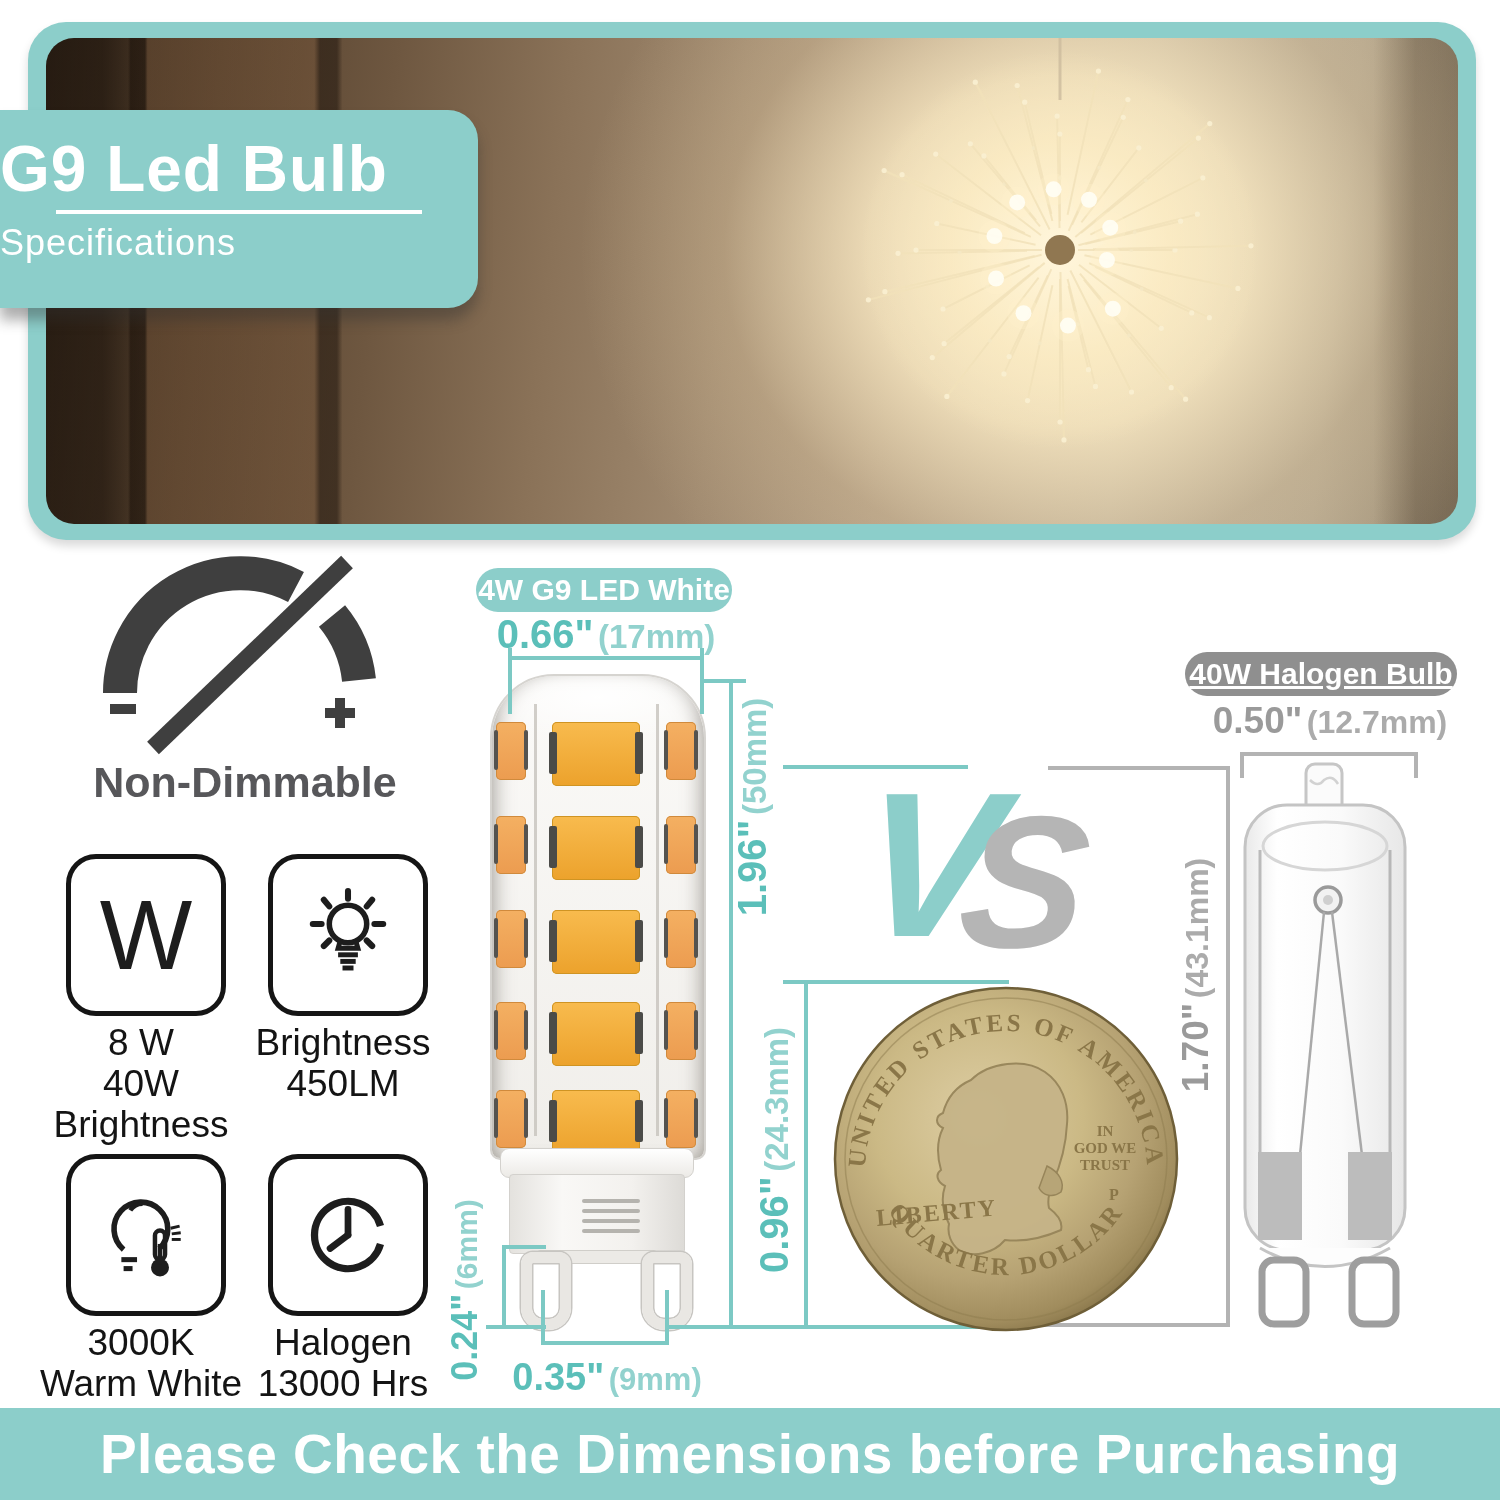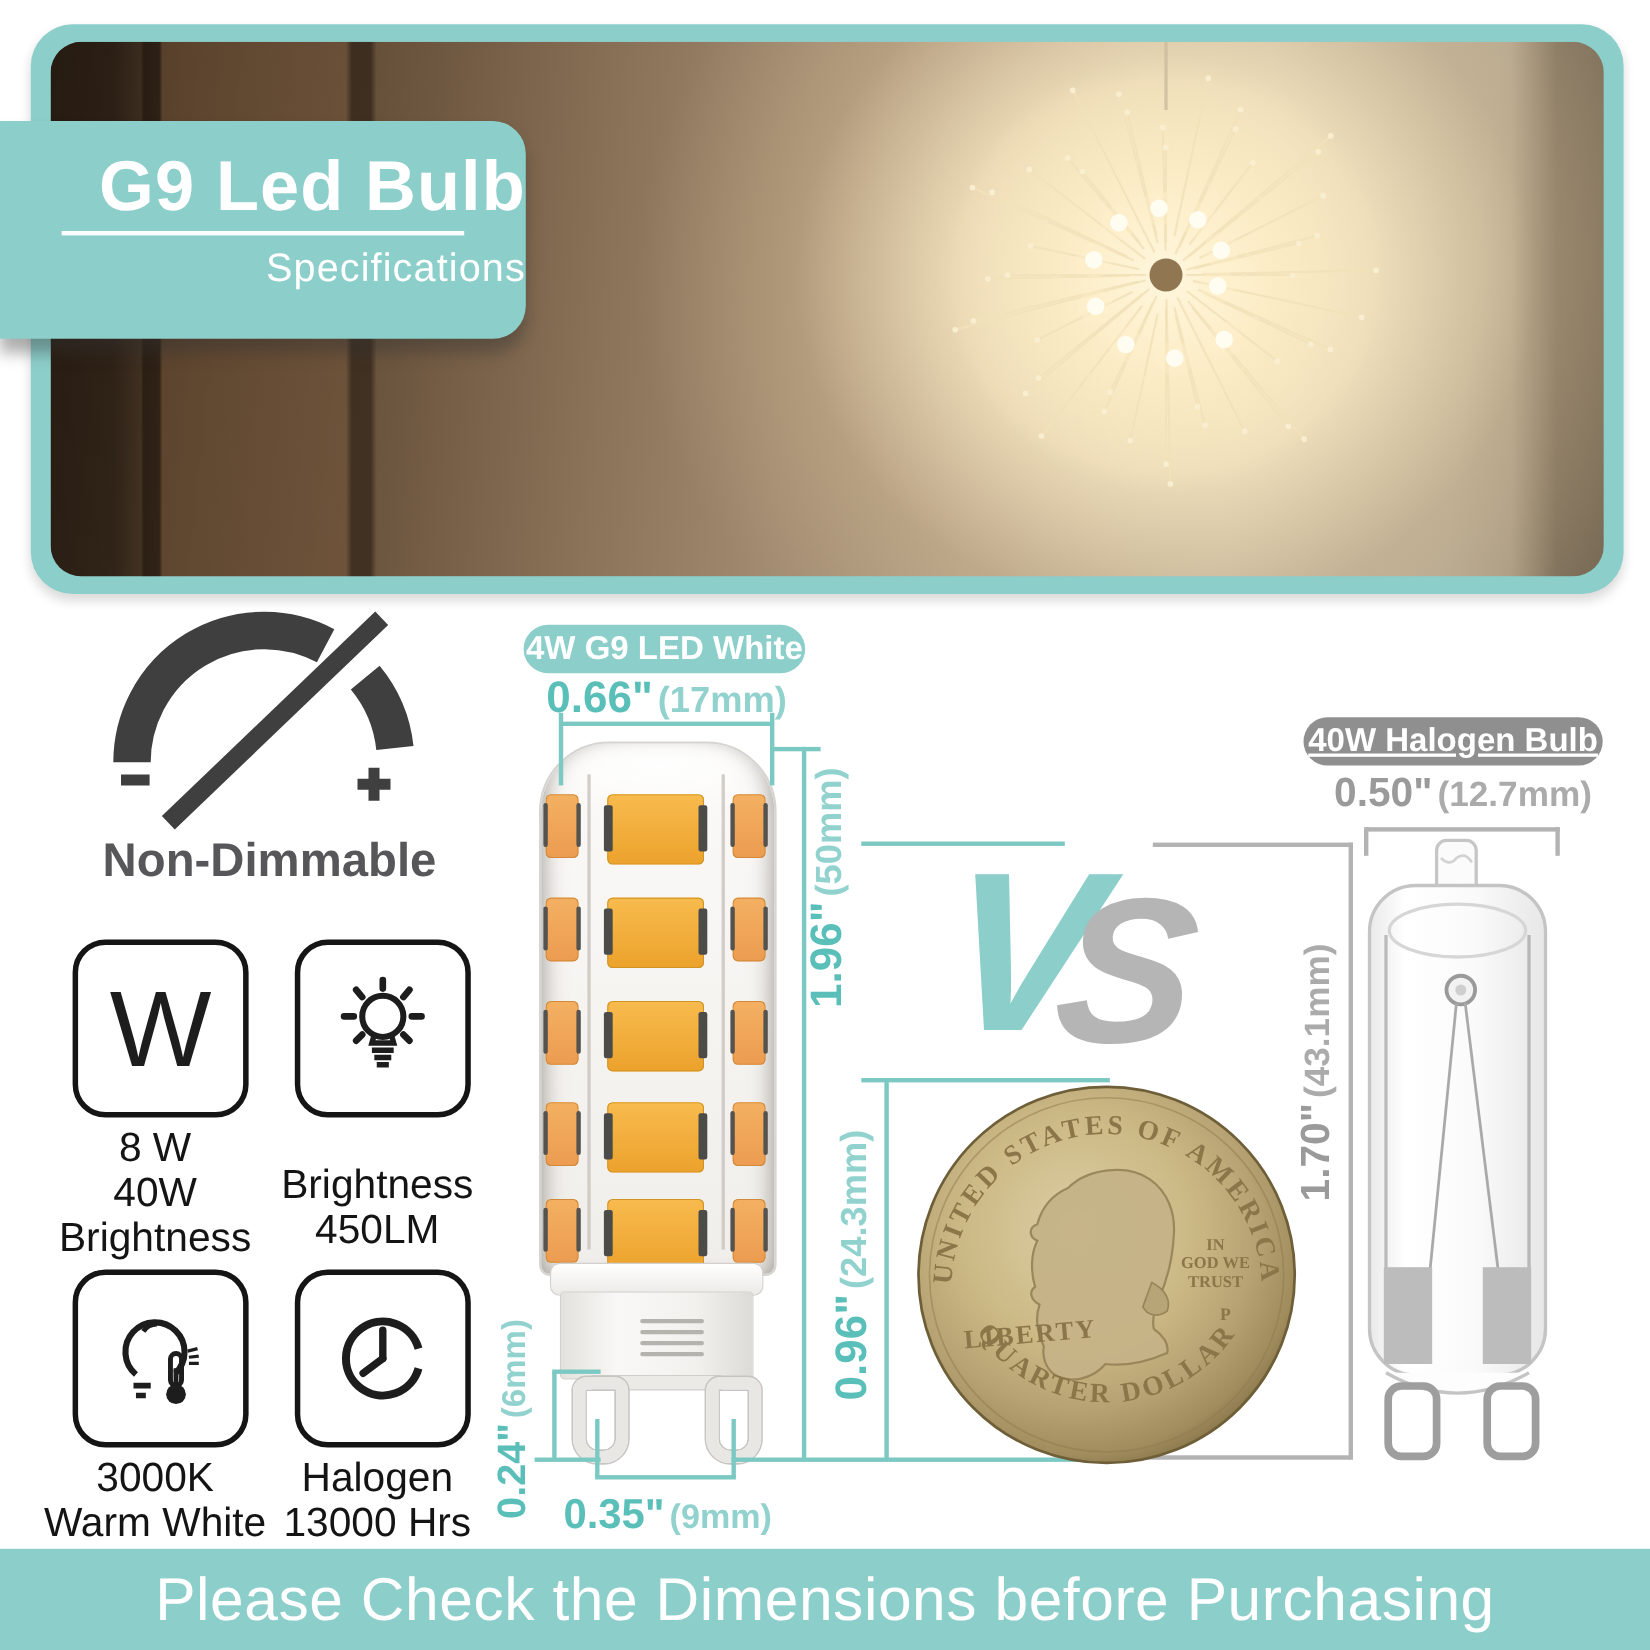--- a/index.html
+++ b/index.html
@@ -12,21 +12,21 @@
     background:
       radial-gradient(480px 440px at 71.8% 44%, rgba(255,244,214,.97) 0%, rgba(255,238,198,.75) 40%, rgba(230,205,160,.25) 70%, rgba(200,175,135,0) 100%),
       linear-gradient(90deg, rgba(25,16,9,.5) 0 4%, rgba(25,16,9,0) 7% 100%),
       linear-gradient(90deg, transparent 0 5.8%, rgba(28,18,10,.6) 6% 7%, rgba(120,85,55,.35) 7.2% 19%, rgba(30,20,12,.55) 19.4% 20.6%, transparent 21%),
       linear-gradient(90deg, transparent 0 94%, rgba(60,45,30,.35) 97% 100%),
       linear-gradient(96deg,#33261a 0%,#55412e 12%,#6e5740 24%,#8a7258 36%,#a08a70 48%,#b09c83 60%,#bcae97 76%,#b4a68e 90%,#9c8d74 100%);}
   .hero-photo svg{position:absolute;left:0;top:0;}
   
   .title-badge{position:absolute;left:0;top:110px;width:478px;height:198px;z-index:7;
     background:var(--teal,#8cceca);border-radius:0 30px 30px 0;
-    box-shadow:0 12px 14px rgba(50,50,50,.4);color:#fff;text-align:right;}
+    box-shadow:0 12px 14px rgba(50,50,50,.4);color:#fff;text-align:left;}
   .title-badge h1{margin:26px 0 0;font-size:64px;line-height:66px;font-weight:700;letter-spacing:1px;}
   .title-sep{width:366px;height:4px;background:#fff;margin:8px auto 8px;}
   .title-badge h2{margin:0;font-size:36px;font-weight:400;letter-spacing:1px;}
   
   .ndim-label{position:absolute;left:40px;top:758px;width:410px;text-align:center;
     font-size:43px;font-weight:700;color:#57575a;}
   
   .spec-box{position:absolute;width:150px;height:152px;border:5px solid #151515;border-radius:30px;
     display:flex;align-items:center;justify-content:center;background:#fff;}
   .watt-glyph{font-size:98px;font-weight:400;color:#1d1d1d;line-height:1;}
@@ -71,21 +71,21 @@
   .gmm{font-size:32px;font-weight:700;color:var(--gray-soft,#ababab);}
   
   .vs{position:absolute;z-index:2;font-style:italic;font-weight:700;line-height:1;}
   .vs-v{position:absolute;left:862px;top:762px;font-size:206px;color:var(--teal,#8cceca);transform:skewX(-6deg);}
   .vs-s{position:absolute;left:962px;top:788px;font-size:188px;color:#b5b5b5;transform:skewX(-6deg);}
   
   .coin{position:absolute;left:833px;top:986px;width:346px;height:346px;z-index:5;}
   .halogen{position:absolute;left:1160px;top:740px;width:320px;height:600px;z-index:4;}
   
   .footer-bar{position:absolute;left:0;top:1408px;width:1500px;height:92px;background:var(--teal,#8cceca);z-index:7;
-    color:#fff;font-size:55px;font-weight:400;text-align:center;line-height:92px;letter-spacing:.5px;}
+    color:#fff;font-size:55px;font-weight:700;text-align:center;line-height:92px;letter-spacing:.5px;}
 </style>
 </head>
 <body>
 
 <div class="canvas">
 
   <div class="hero-frame">
     <div class="hero-photo">
       <svg id="chandelier" width="1412" height="484" viewBox="0 0 1412 484">
         <defs>
@@ -282,21 +282,21 @@
     <svg width="112" height="112" viewBox="0 0 100 100">
       <path d="M79,42 A30,30 0 1 0 79,58" fill="none" stroke="#1d1d1d" stroke-width="6.5"></path>
       <line x1="50" y1="50" x2="50" y2="27" stroke="#1d1d1d" stroke-width="6" stroke-linecap="round"></line>
       <line x1="50" y1="50" x2="34" y2="62" stroke="#1d1d1d" stroke-width="6" stroke-linecap="round"></line>
     </svg>
   </div>
   <div class="spec-label" style="left:11px;top:1022px;">
     <div>8 W</div>
     <div>40W Brightness</div>
   </div>
-  <div class="spec-label" style="left:213px;top:1056px;">
+  <div class="spec-label" style="left:213px;top:1022px;">
     <div>Brightness</div>
     <div>450LM</div>
   </div>
   <div class="spec-label" style="left:11px;top:1322px;">
     <div>3000K</div>
     <div>Warm White</div>
   </div>
   <div class="spec-label" style="left:213px;top:1322px;">
     <div>Halogen</div>
     <div>13000 Hrs</div>

